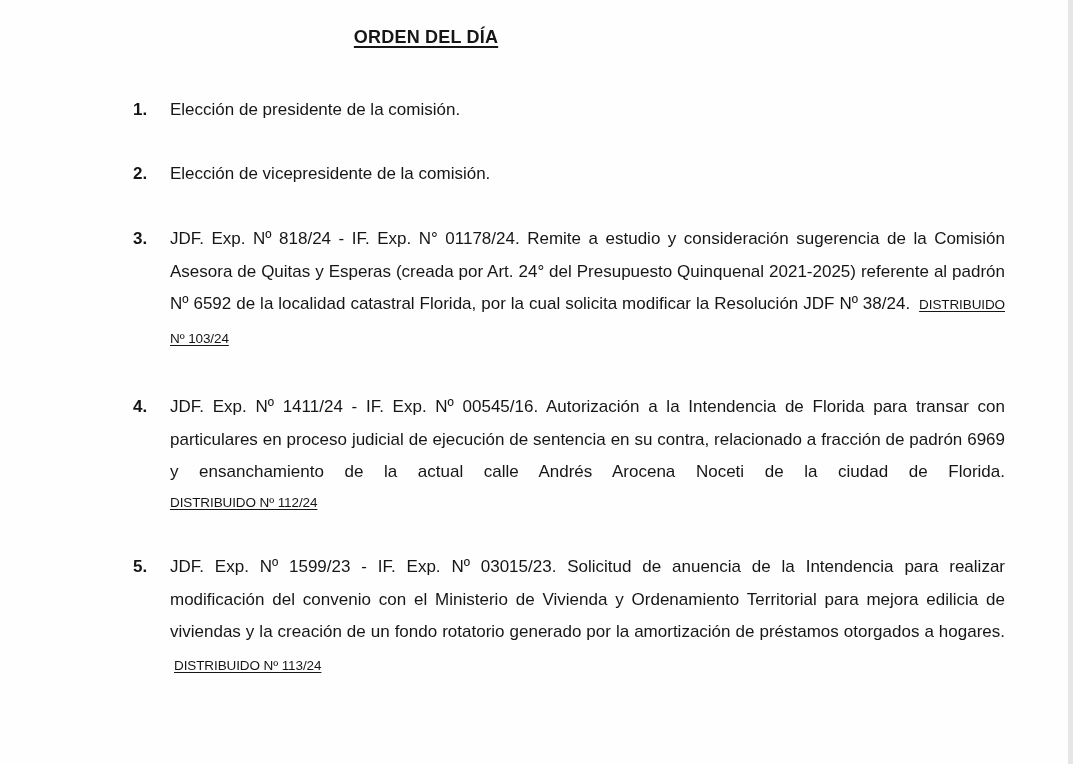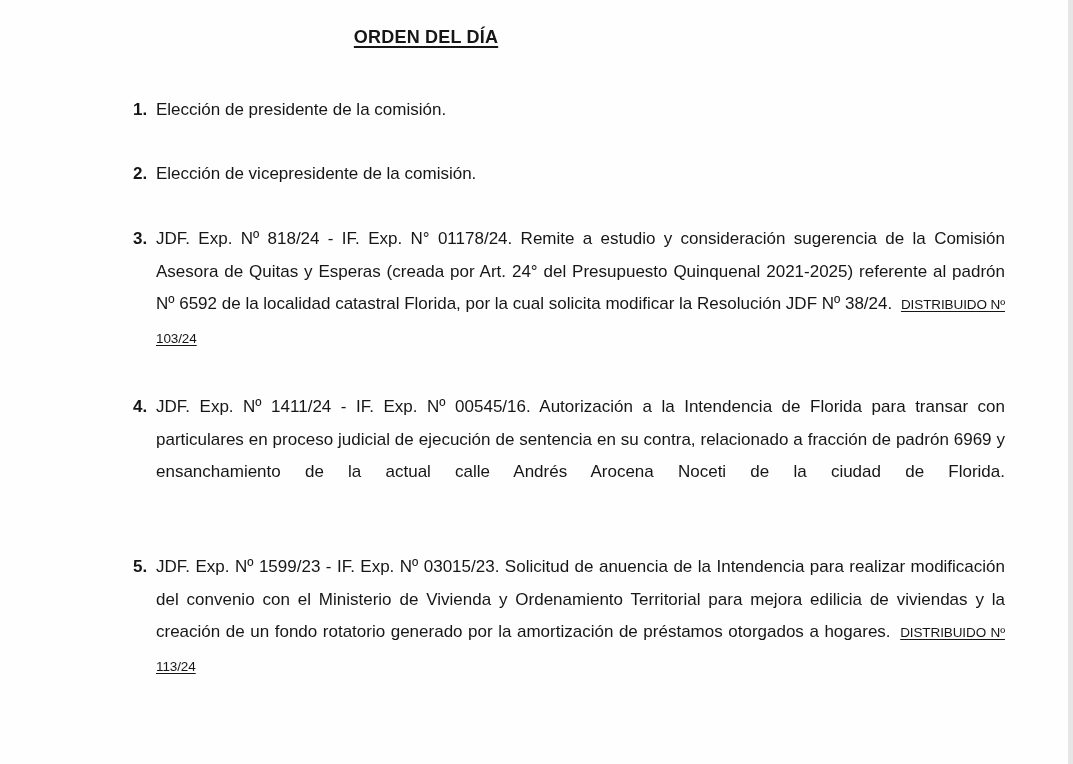--- a/index.html
+++ b/index.html
@@ -46,21 +46,21 @@
       line-height: 32.5px;
     }
     .item .num {
       position: absolute;
       left: 0;
       top: 0;
       font-weight: bold;
       width: 30px;
     }
     .item .body {
-      margin-left: 23px;
+      margin-left: 37px;
       text-align: justify;
       text-align-last: left;
     }
     .item .body.justify-last {
       text-align-last: justify;
     }
     .dist {
       font-size: 13.5px;
       text-decoration: underline;
       text-underline-offset: 2px;
@@ -91,18 +91,19 @@
 </div>
 
 <div class="item" style="top: 223px;">
   <span class="num">3.</span>
   <div class="body"><span>JDF. Exp. Nº 818/24 - IF. Exp. N° 01178/24. Remite a estudio y consideración sugerencia de la Comisión Asesora de Quitas y Esperas (creada por Art. 24° del Presupuesto Quinquenal 2021-2025) referente al padrón Nº 6592 de la localidad catastral Florida, por la cual solicita modificar la Resolución JDF Nº 38/24.</span> <span class="dist">DISTRIBUIDO Nº 103/24</span></div>
 </div>
 
 <div class="item" style="top: 391px;">
   <span class="num">4.</span>
   <div class="body justify-last">JDF. Exp. Nº 1411/24 - IF. Exp. Nº 00545/16. Autorización a la Intendencia de Florida para transar con particulares en proceso judicial de ejecución de sentencia en su contra, relacionado a fracción de padrón 6969 y ensanchamiento de la actual calle Andrés Arocena Noceti de la ciudad de Florida.</div>
+  <div class="body" style="line-height: 26px;"><span class="dist own-line">DISTRIBUIDO Nº 112/24</span></div>
 </div>
 
 <div class="item" style="top: 551px;">
   <span class="num">5.</span>
   <div class="body"><span>JDF. Exp. Nº 1599/23 - IF. Exp. Nº 03015/23. Solicitud de anuencia de la Intendencia para realizar modificación del convenio con el Ministerio de Vivienda y Ordenamiento Territorial para mejora edilicia de viviendas y la creación de un fondo rotatorio generado por la amortización de préstamos otorgados a hogares.</span> <span class="dist">DISTRIBUIDO Nº 113/24</span></div>
 </div>
 
 </body></html>

